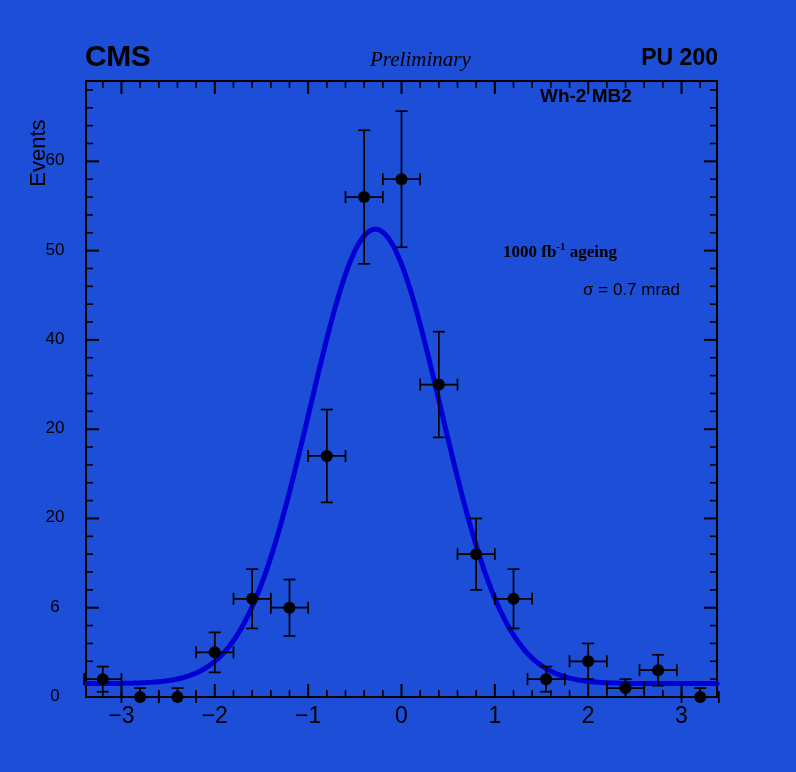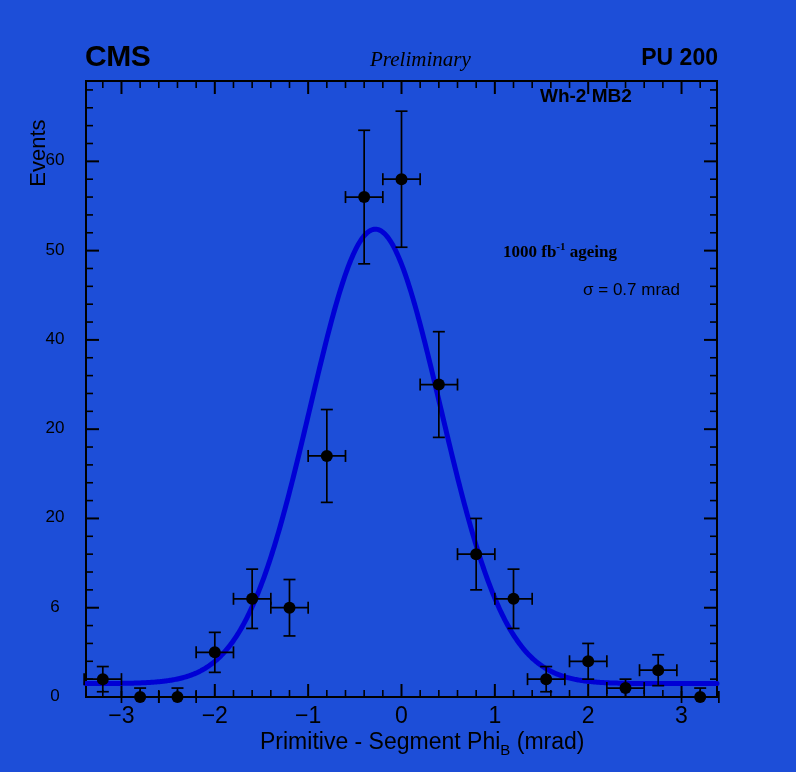--- a/index.html
+++ b/index.html
@@ -48,21 +48,20 @@
 
   <div id="header">
     <span id="cms-logo">CMS</span>
     <span id="cms-prelim">Preliminary</span>
     <span id="pu-label">PU 200</span>
   </div>
 
   <div id="frame"></div>
 
   <div id="ytitle">Events</div>
-  <div id="xtitle"><span>Primitive - Segment Phi</span><sub>B</sub><span> (mrad)</span></div>
 
   <div id="wh-label">Wh-2 MB2</div>
   <div id="ann-lumi"><span>1000 fb</span><sup>-1</sup><span> ageing</span></div>
   <div id="ann-sigma">σ = 0.7 mrad</div>
 
   <div id="ylabels">
       <div class="ylab" style="top: 685px;">0</div>
       <div class="ylab" style="top: 595.725px;">6</div>
       <div class="ylab" style="top: 506.449px;">20</div>
       <div class="ylab" style="top: 417.174px;">20</div>

